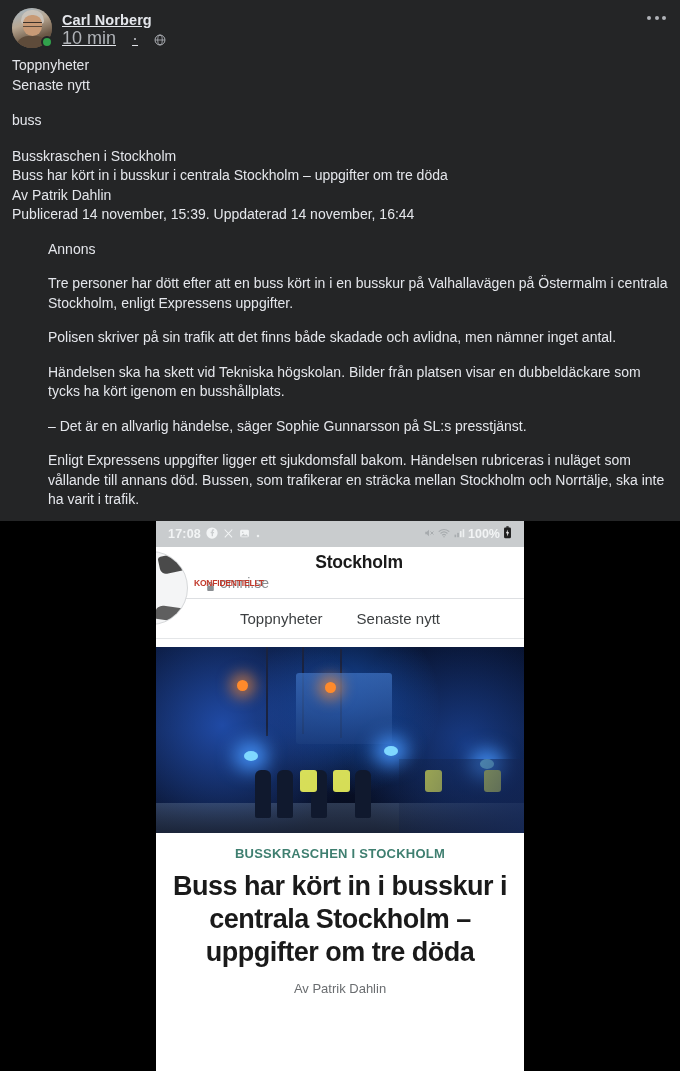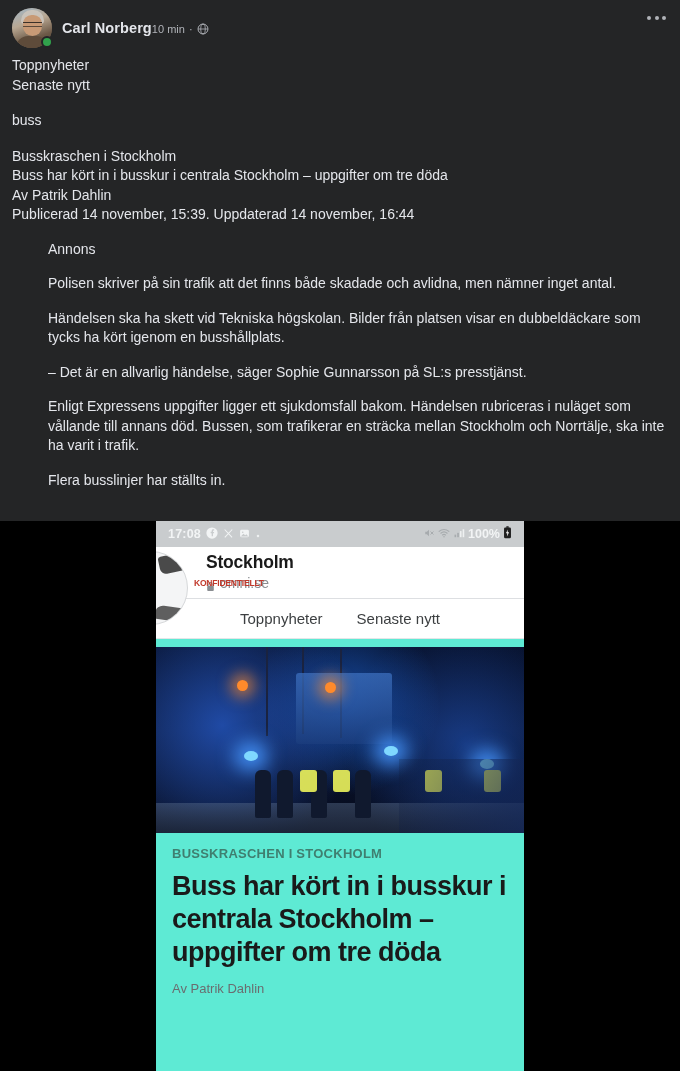--- a/index.html
+++ b/index.html
@@ -92,37 +92,38 @@
     right: -1px; bottom: 0px;
     width: 12px; height: 12px;
     border-radius: 50%;
     background: #31a24c;
     border: 2px solid #242526;
   }
 
   .poster-meta {
     margin-left: 10px;
     display: flex;
-    flex-direction: row;
+    flex-direction: column;
     justify-content: center;
+    text-decoration: underline;
   }
 
   .poster-name {
     font-size: 14.5px;
     font-weight: bold;
     color: #e4e6eb;
     line-height: 18px;
     letter-spacing: 0.1px;
   }
 
   .poster-sub {
     display: flex;
     align-items: center;
-    gap: 4px;
-    font-size: 11px;
+    gap: 16px;
+    font-size: 18px;
     color: #b0b3b8;
     line-height: 16px;
     margin-top: 1px;
   }
 
   .globe-icon { display: inline-block; width: 12px; height: 12px; }
 
   .post-menu {
     position: absolute;
     right: 14px;
@@ -150,22 +151,23 @@
   .para { margin-top: 15px; line-height: 19.5px; margin-left: 36px; }
   .para-gap { margin-top: 16px; }
 
   
   .shot {
     position: absolute;
     left: 156px;
     top: 521px;
     width: 368px;
     height: 550px;
-    background: #5eead4;
+    background: #ffffff;
     overflow: hidden;
+    text-align: center;
   }
 
   .shot-statusbar {
     position: relative;
     height: 26px;
     background: #c9ccce;
     display: flex;
     align-items: center;
     padding: 0 12px;
     color: #ffffff;
@@ -465,20 +467,21 @@
 
       <div class="para-gap tight-block">
         <div>Busskraschen i Stockholm</div>
         <div>Buss har kört in i busskur i centrala Stockholm – uppgifter om tre döda</div>
         <div>Av Patrik Dahlin</div>
         <div>Publicerad 14 november, 15:39. Uppdaterad 14 november, 16:44</div>
       </div>
 
       <div class="para">Annons</div>
 
+      <div class="para">Tre personer har dött efter att en buss kört in i en busskur på Valhallavägen på Östermalm i centrala Stockholm, enligt Expressens uppgifter.</div>
       <div class="para">Polisen skriver på sin trafik att det finns både skadade och avlidna, men nämner inget antal.</div>
       <div class="para">Händelsen ska ha skett vid Tekniska högskolan. Bilder från platsen visar en dubbeldäckare som tycks ha kört igenom en busshållplats.</div>
       <div class="para">– Det är en allvarlig händelse, säger Sophie Gunnarsson på SL:s presstjänst.</div>
       <div class="para">Enligt Expressens uppgifter ligger ett sjukdomsfall bakom. Händelsen rubriceras i nuläget som vållande till annans död. Bussen, som trafikerar en sträcka mellan Stockholm och Norrtälje, ska inte ha varit i trafik.</div>
       <div class="para">Flera busslinjer har ställts in.</div>
 
     </div>
   </div>
 
   <div class="shot">

